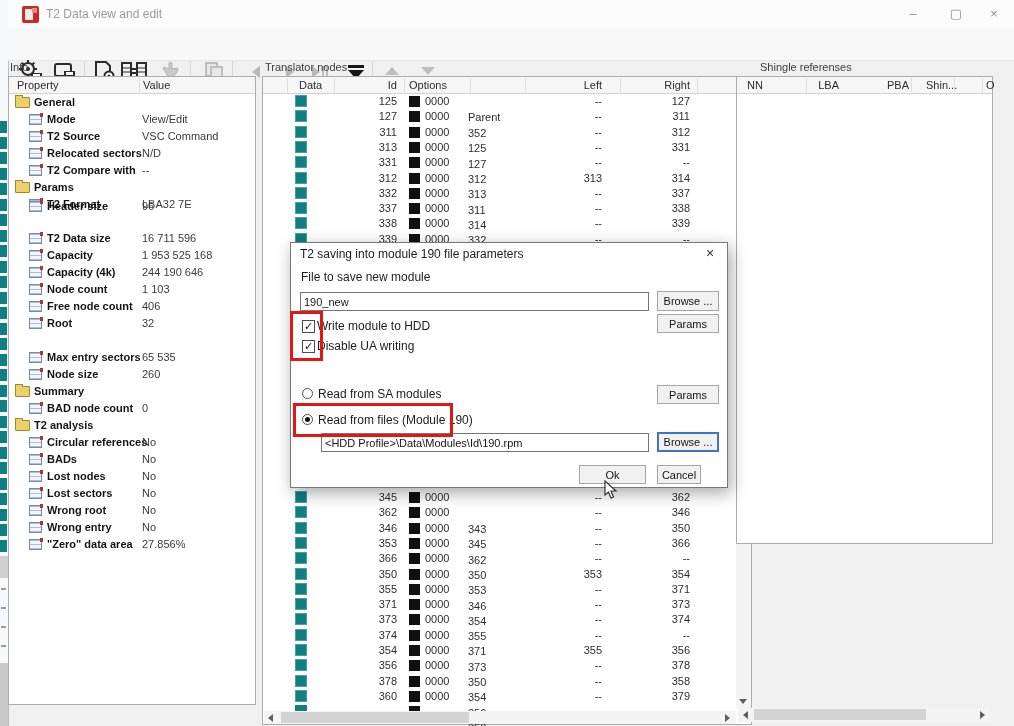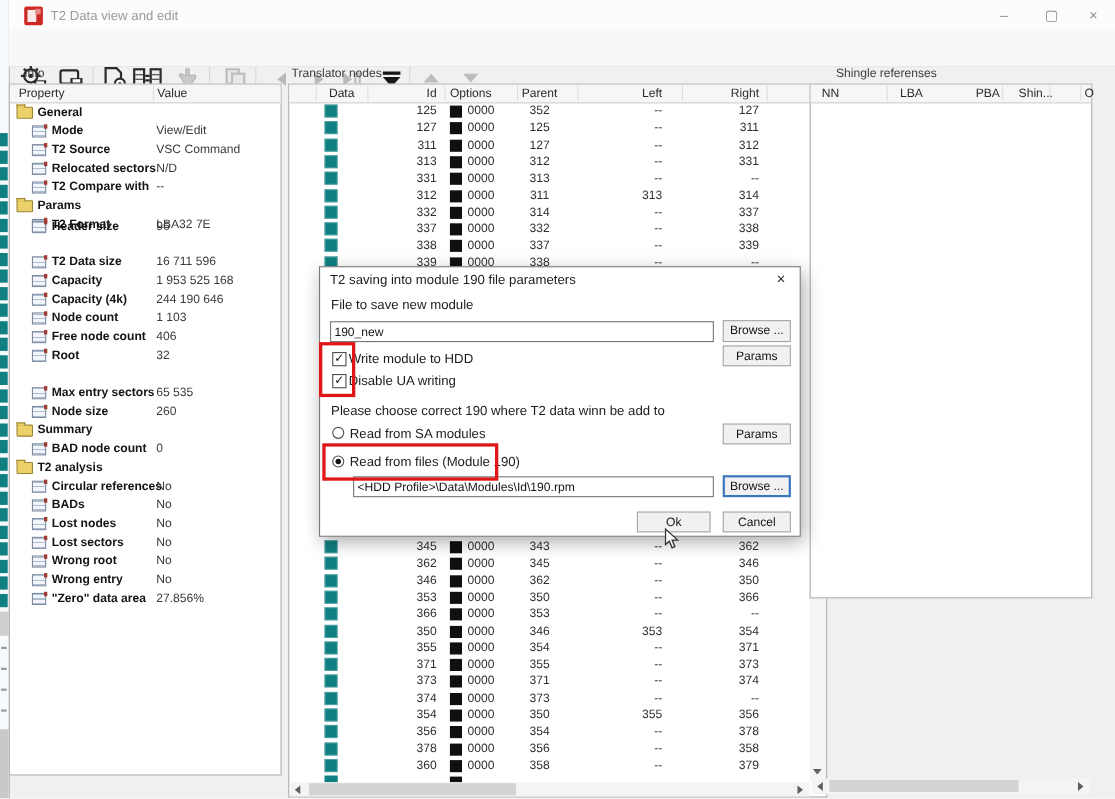--- a/index.html
+++ b/index.html
@@ -42,21 +42,21 @@
   .plabel{position:absolute;font-weight:bold;color:#141414;white-space:nowrap;}
   .prow.folder .plabel{left:25px;}
   .prow.leaf .plabel{left:38px;}
   .pvalue{position:absolute;left:133px;color:#3a3a3a;white-space:nowrap;}
   
   .trow{position:absolute;left:0;width:470px;height:15.3px;font-size:11px;line-height:15px;color:#2e2e2e;}
   .sqd{position:absolute;left:32px;top:1px;width:12px;height:12px;background:#0f7f81;box-shadow:inset 0 0 0 1px rgba(255,255,255,.25);}
   .sqo{position:absolute;left:146px;top:2px;width:11px;height:11px;background:#101010;}
   .cid{position:absolute;left:74px;width:60px;text-align:right;}
   .copt{position:absolute;left:162px;}
-  .cparent{position:absolute;left:205px;width:45px;text-align:center;}
+  .cparent{position:absolute;left:205px;width:45px;text-align:left;margin-top:32px;}
   .cleft{position:absolute;left:272px;width:67px;text-align:right;}
   .cright{position:absolute;left:357px;width:70px;text-align:right;}
   
   .sb{position:absolute;background:#f4f4f4;}
   .sb-thumb{position:absolute;background:#d3d3d3;}
   .sb-btn{position:absolute;width:14px;height:13px;}
   .arr{width:0;height:0;position:absolute;}
   .arr-u{border-left:4px solid transparent;border-right:4px solid transparent;border-bottom:5px solid #5f5f5f;left:3px;top:4px;}
   .arr-d{border-left:4px solid transparent;border-right:4px solid transparent;border-top:5px solid #5f5f5f;left:3px;top:4px;}
   .arr-l{border-top:4px solid transparent;border-bottom:4px solid transparent;border-right:5px solid #5f5f5f;left:4px;top:3px;}
@@ -209,21 +209,21 @@
       </div>
     <div class="tbsep" style="left:364px;"></div>
     <div class="tb" style="left:372px;">
         <div class="tri tri-u" style="left:5px;top:8px;"></div>
       </div>
     <div class="tb" style="left:408px;">
         <div class="tri tri-d" style="left:5px;top:8px;"></div>
       </div>
   </div>
 
-  <div class="panel-label" style="left:10px;padding-left:12px;">Info</div>
+  <div class="panel-label" style="left:10px;">Info</div>
   <div class="panel-box" style="left:8px;width:248px;height:629px;">
     <div class="grid-header">
       <span class="hcell" style="left:8px;">Property</span>
       <div class="hsep" style="left:130px;"></div>
       <span class="hcell" style="left:134px;">Value</span>
     </div>
     <div id="info-rows" class="abs" style="left:0;top:17px;right:0;bottom:0;overflow:hidden;">
         <div class="prow folder" style="top: 0px;">
           <span class="icon-folder"></span>
           <span class="plabel">General</span>
@@ -644,30 +644,29 @@
     <div id="dlg-title">T2 saving into module 190 file parameters</div>
     <div id="dlg-close">×</div>
     <div class="dlg-label" style="left:10px;top:27px;">File to save new module</div>
     <input class="txt" style="left: 9px; top: 49px; width: 349px;" value="190_new">
     <button class="btn" style="left:366px;top:48px;width:62px;height:20px;">Browse ...</button>
     <button class="btn" style="left:366px;top:71px;width:62px;height:19px;">Params</button>
     <div class="cbx" style="left:11px;top:77px;">✓</div>
     <div class="dlg-label" style="left:26px;top:76px;">Write module to HDD</div>
     <div class="cbx" style="left:11px;top:97px;">✓</div>
     <div class="dlg-label" style="left:26px;top:96px;">Disable UA writing</div>
-    <div class="dlg-label" style="left:10px;top:123px;">Please choose correct 190 where T2 data winn be add to</div>
     <div class="rad" style="left:11px;top:145px;"></div>
     <div class="dlg-label" style="left:27px;top:144px;">Read from SA modules</div>
     <button class="btn" style="left:366px;top:142px;width:62px;height:19px;">Params</button>
     <div class="rad sel" style="left:11px;top:171px;"></div>
     <div class="dlg-label" style="left:27px;top:170px;">Read from files (Module 190)</div>
     <input class="txt" style="left: 30px; top: 190px; width: 328px;" value="&lt;HDD Profile&gt;\Data\Modules\Id\190.rpm">
     <button class="btn" style="left:366px;top:189px;width:62px;height:20px;border:2px solid #3b77bc;">Browse ...</button>
     <button class="btn" style="left:288px;top:222px;width:67px;height:19px;">Ok</button>
-    <button class="btn" style="left:366px;top:222px;width:62px;height:19px;">Cancel</button>
+    <button class="btn" style="left:366px;top:222px;width:44px;height:19px;">Cancel</button>
   </div>
 
   <div class="redbox" style="left:290px;top:311px;width:27px;height:44px;"></div>
   <div class="redbox" style="left:293px;top:403px;width:154px;height:28px;"></div>
 
   <div id="cursor">
     <svg width="14" height="20" viewBox="0 0 14 20">
         <path d="M1 1 L1 15 L4.5 12 L7 18 L9.5 17 L7 11 L12 11 Z" fill="#fff" stroke="#333" stroke-width="1.2"></path>
       </svg>
   </div>

